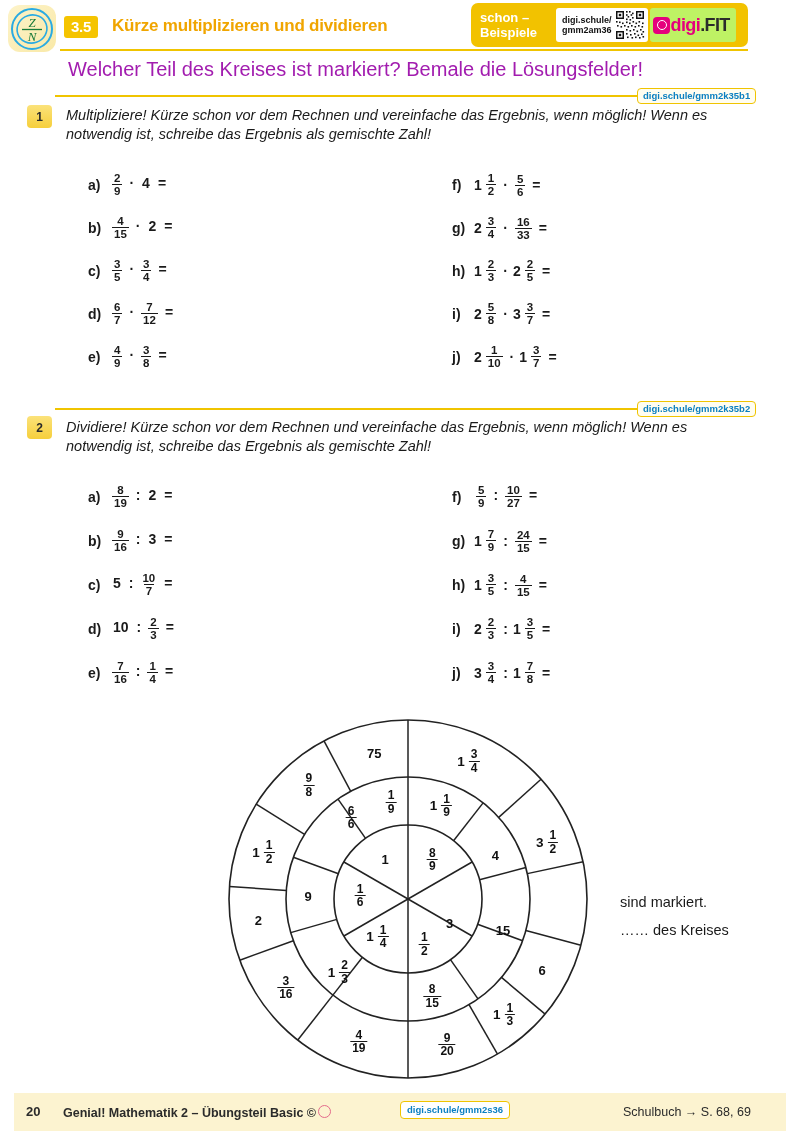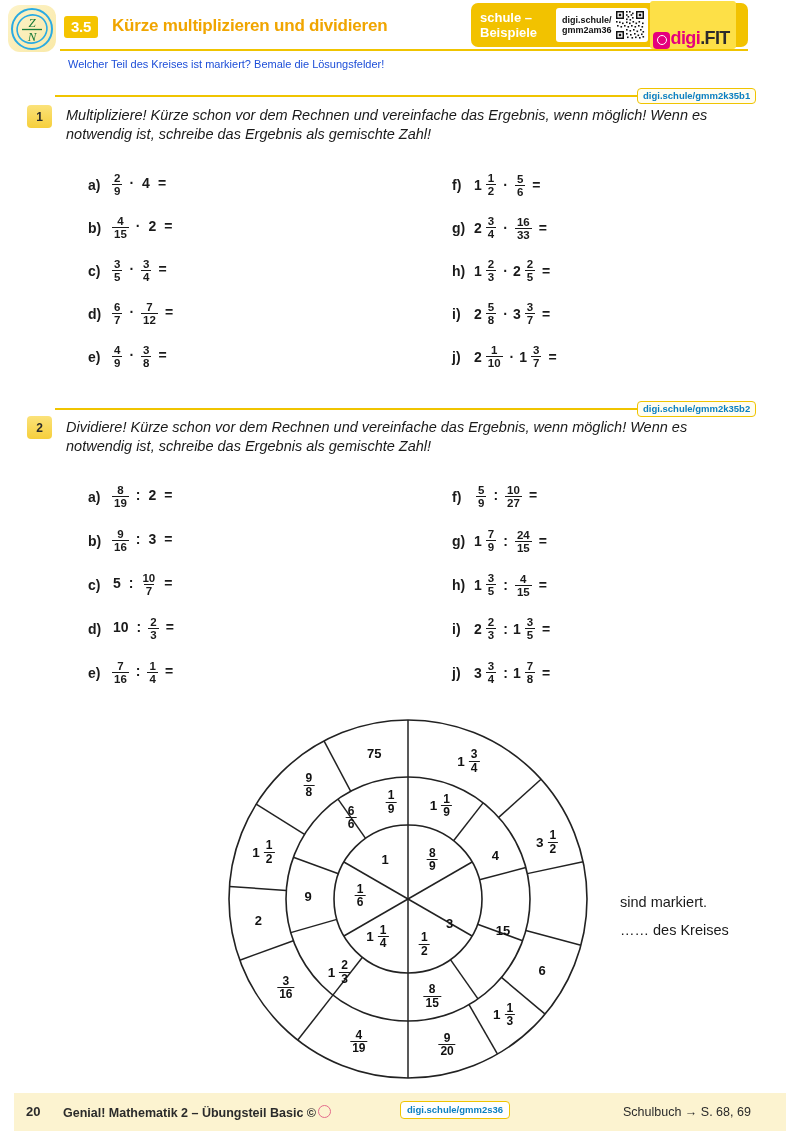--- a/index.html
+++ b/index.html
@@ -49,39 +49,39 @@
     color:#ffffff;font-weight:bold;font-size:13px;line-height:15px;
     margin-left:9px;width:74px;
   }
   .qr-chip{
     background:#ffffff;border-radius:3px;margin-left:2px;
     height:34px;display:flex;align-items:center;padding:0 3px;justify-content:space-between;
   }
   .qr-code-text{font-size:9px;font-weight:bold;color:#111;line-height:10px;padding:0 3px;}
   .qr-img{width:30px;height:30px;}
   .digifit{
-    background:#fde047;height:48px;margin-left:2px;border-radius:3px;
-    display:flex;align-items:flex-end;padding:0 6px 0 3px;
+    background:#bef264;height:34px;margin-left:2px;border-radius:3px;
+    display:flex;align-items:center;padding:0 6px 0 3px;
   }
   .digifit-icon{
     width:17px;height:17px;background:#e5007d;border-radius:4px;
     position:relative;margin-right:1px;
   }
   .digifit-icon:after{
     content:"";position:absolute;left:4px;top:3px;width:8px;height:8px;
     border:1.6px solid #fff;border-radius:50%;
   }
   .digifit-txt{font-size:18px;font-weight:bold;letter-spacing:-0.6px;}
   .dg-pink{color:#e5007d;}
   .dg-dark{color:#2b2b2b;}
 
   
   .intro{
     position:absolute;left:68px;top:58px;width:680px;
-    font-size:11px;color:#1d4ed8;
+    font-size:20px;color:#a21caf;
   }
 
   
   .ex-rule{position:absolute;height:1.5px;background:#f0c400;}
   .code-tag{
     position:absolute;
     background:#fffdf0;border:1.2px solid #f0c400;border-radius:4px;
     color:#0a7fc1;font-size:9.5px;font-weight:bold;
     padding:1px 5px 2px 5px;white-space:nowrap;
   }
@@ -170,21 +170,21 @@
           <ellipse cx="17" cy="17" rx="15" ry="14" fill="none" stroke="#2aabe2" stroke-width="1.6" transform="rotate(-18 17 17)"></ellipse>
         </svg>
       </div>
     </div>
 
     <div class="sect-num">3.5</div>
     <div class="sect-title">Kürze multiplizieren und dividieren</div>
 
     <div class="online-box">
       <div class="online-label">
-        <div>schule –</div>
+        <div>schon –</div>
         <div>Beispiele</div>
       </div>
       <div class="qr-chip">
         <div>
           <div class="qr-code-text">digi.schule/</div>
           <div class="qr-code-text">gmm2am36</div>
         </div>
         <svg class="qr-img" viewBox="0 0 30 30">
           <rect width="30" height="30" fill="#fff"></rect>
           <g fill="#111">

